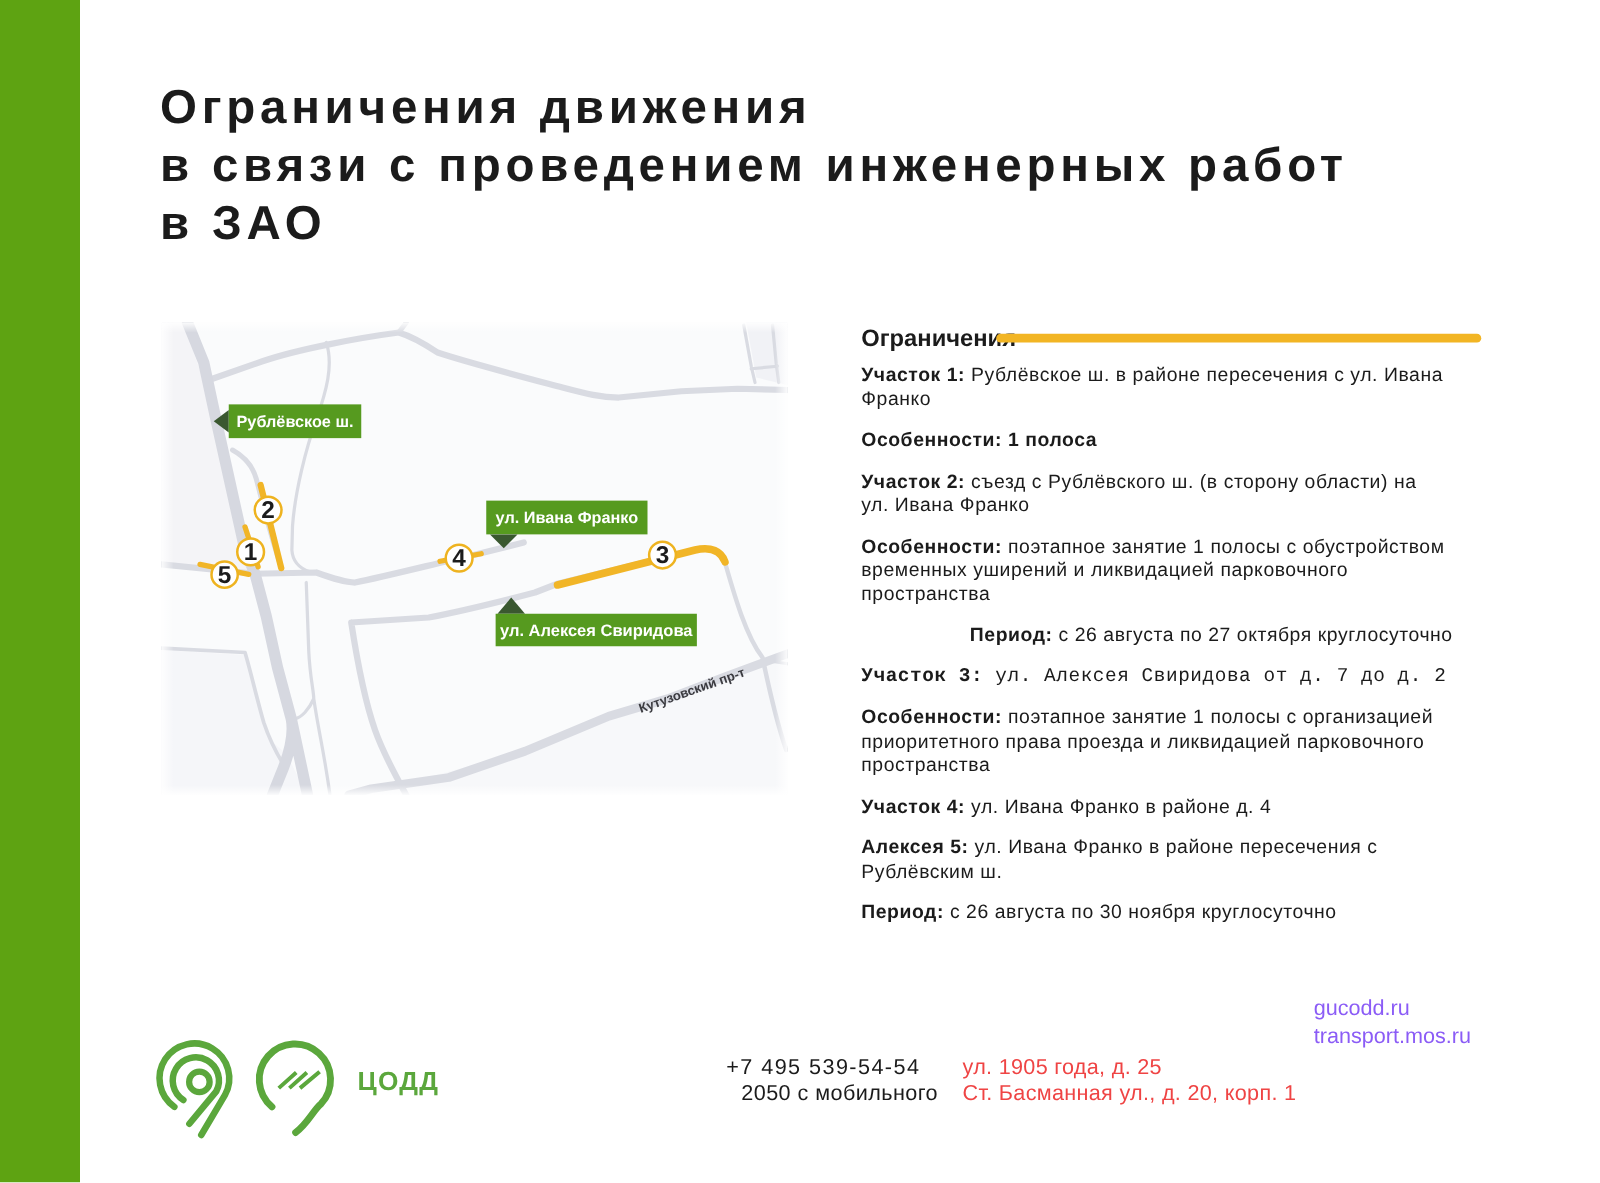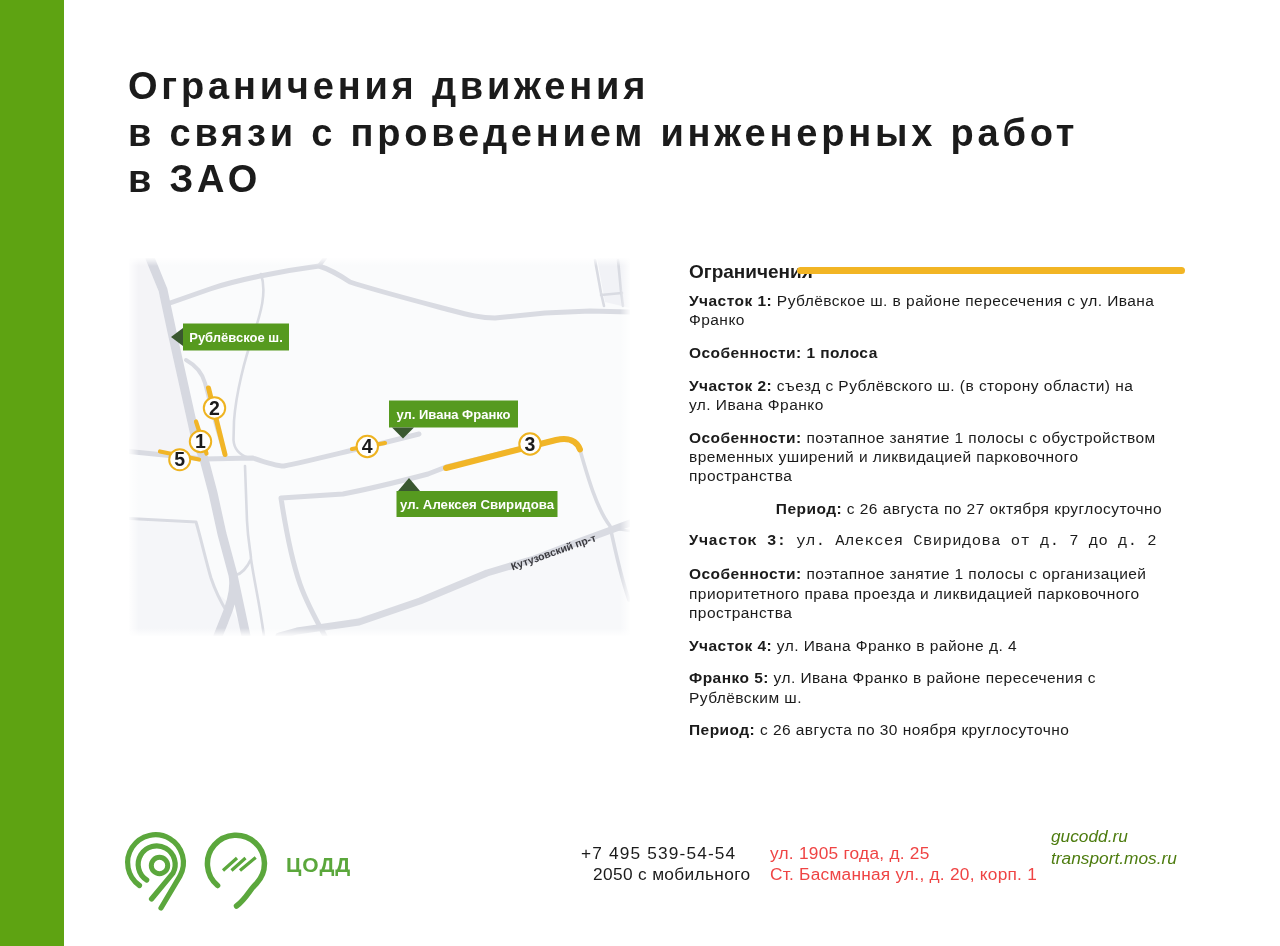--- a/index.html
+++ b/index.html
@@ -158,21 +158,21 @@
 <p style="margin:0 0 13.4px 0;"><b>Особенности:</b> поэтапное занятие 1 полосы с обустройством<br>временных уширений и ликвидацией парковочного<br>пространства</p>
 
 <p style="margin:0 0 13.4px 0;text-align:center;"><b>Период:</b> с 26 августа по 27 октября круглосуточно</p>
 
 <p style="margin:0 0 13.4px 0;font-family:Liberation Mono, monospace;"><b>Участок 3:</b> ул. Алексея Свиридова от д. 7 до д. 2</p>
 
 <p style="margin:0 0 13.4px 0;"><b>Особенности:</b> поэтапное занятие 1 полосы с организацией<br>приоритетного права проезда и ликвидацией парковочного<br>пространства</p>
 
 <p style="margin:0 0 13.4px 0;"><b>Участок 4:</b> ул. Ивана Франко в районе д. 4</p>
 
-<p style="margin:0 0 13.4px 0;"><b>Франко 5:</b> ул. Ивана Франко в районе пересечения с<br>Рублёвским ш.</p>
+<p style="margin:0 0 13.4px 0;"><b>Алексея 5:</b> ул. Ивана Франко в районе пересечения с<br>Рублёвским ш.</p>
 
 
 <p style="margin:0;"><b>Период:</b> с 26 августа по 30 ноября круглосуточно</p>
 </div>
 
 <svg class="abs" style="left:120px;top:820px;" width="260" height="100" viewBox="0 0 260 100">
   <g fill="none" stroke="#5BA73C">
 
     <path d="M19.5,65.5 A27.9,27.9 0 1 1 59.9,56.2 L41,88" stroke-width="5.2" stroke-linecap="round"></path>
 
@@ -185,13 +185,13 @@
     <path d="M103,50.5 L117,38 M111.5,50.5 L125.5,38 M120,50.5 L135.7,37.4" stroke-width="3.2"></path>
   </g>
 
   <text x="166" y="52" font-size="21" font-weight="bold" fill="#5BA73C" letter-spacing="1">ЦОДД</text>
 </svg>
 
 <div class="abs" style="left:581px;top:842.7px;font-size:17.3px;line-height:21.5px;color:#1b1b1b;"><span style="letter-spacing:1.15px;">+7 495 539-54-54</span><br><span style="margin-left:12px;letter-spacing:0.35px;">2050 с мобильного</span></div>
 
 <div class="abs" style="left:770px;top:842.7px;font-size:17.3px;line-height:21.5px;color:#ef4444;letter-spacing:0.25px;">ул. 1905 года, д. 25<br>Ст. Басманная ул., д. 20, корп. 1</div>
 
-<div class="abs" style="left:1051px;top:826px;font-size:17.3px;line-height:21.5px;color:#4d7c0f;font-style:italic;">gucodd.ru<br>transport.mos.ru</div>
+<div class="abs" style="left:1051px;top:796px;font-size:17.3px;line-height:21.5px;color:#8b5cf6;">gucodd.ru<br>transport.mos.ru</div>
 
 </body></html>

